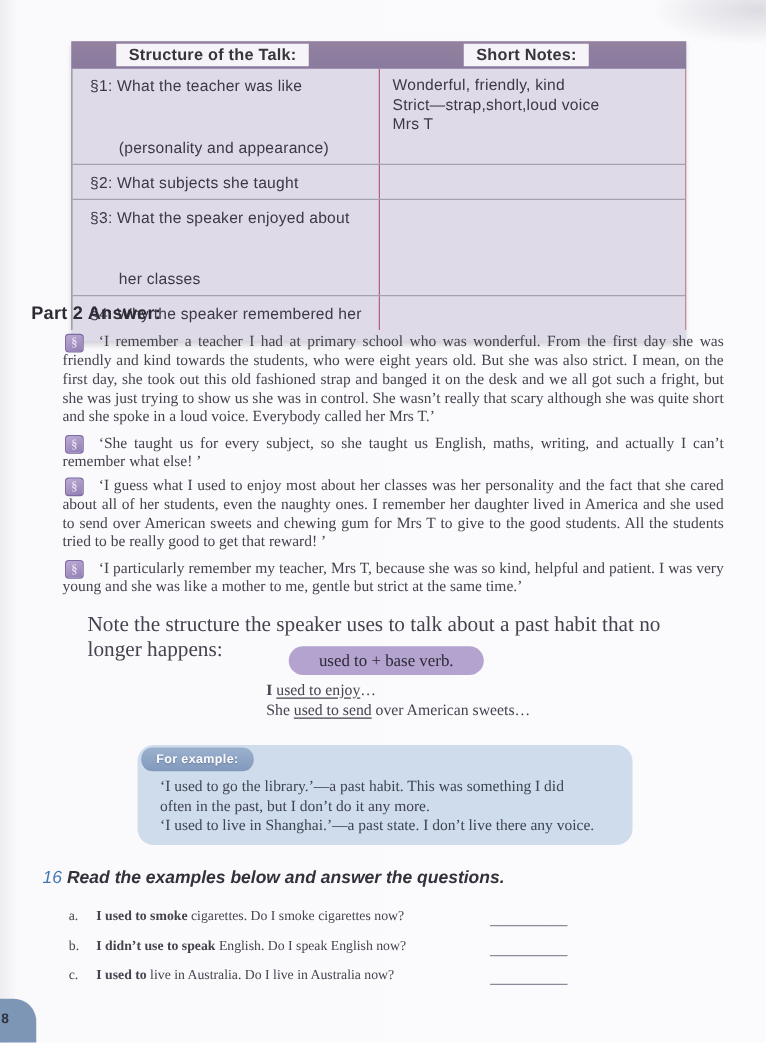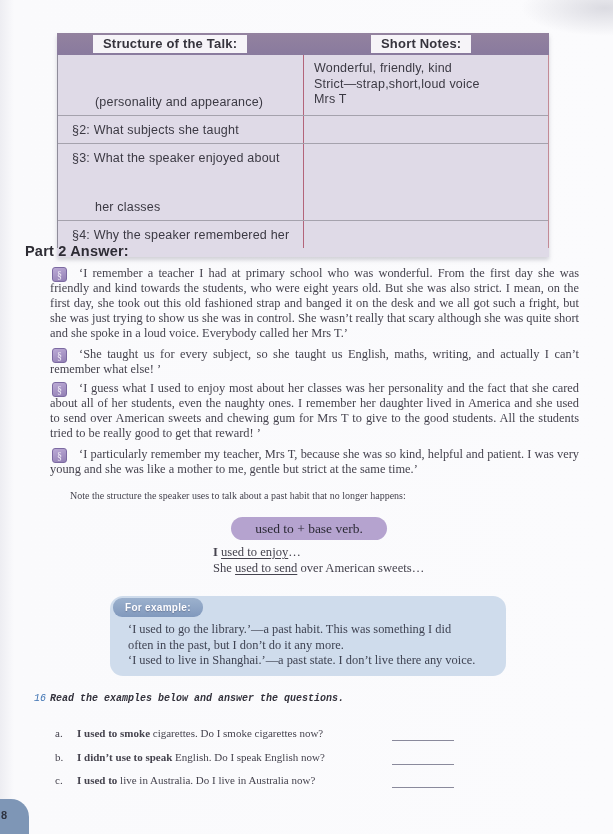--- a/index.html
+++ b/index.html
@@ -50,21 +50,21 @@
   }
   .p1{top:266px;} .p2{top:347px;} .p3{top:381px;} .p4{top:447px;}
   .pmark{
     position:absolute;left:2px;top:1px;width:13px;height:13px;text-indent:0;
     background:linear-gradient(160deg,#bcabd6,#927fb4);
     border:1px solid #7c6aa2;border-radius:3px;
     color:#f2eef8;font-family:"Liberation Serif",serif;font-size:10px;line-height:13px;text-align:center;
   }
   .note-line{
     position:absolute;left:70px;top:490px;width:480px;
-    font-family:"Liberation Serif",serif;font-size:10px;color:#45434e;
+    font-family:"Liberation Serif",serif;font-size:17px;color:#45434e;
   }
   .pill{
     position:absolute;left:231px;top:517px;width:156px;height:23px;
     background:#b5a3cf;border-radius:12px;
     font-family:"Liberation Serif",serif;font-weight:normal;font-size:13.5px;color:#2c2a36;
     text-align:center;line-height:23px;
   }
   .usage{position:absolute;left:213px;font-family:"Liberation Serif",serif;font-size:12.6px;color:#45434e;}
   .u1{top:545px;} .u2{top:561px;}
   .usage u{text-underline-offset:2px;}
@@ -80,22 +80,22 @@
     color:#fdfdff;font-weight:bold;font-size:10px;letter-spacing:.3px;
     text-shadow:0 1px 1px rgba(80,90,120,.5);
   }
   .ex-body{
     position:absolute;left:18px;top:26px;width:362px;
     font-family:"Liberation Serif",serif;font-size:12.4px;line-height:15.6px;color:#3f4352;
   }
   
   .ex16{
     position:absolute;left:34px;top:693px;
-    font-family:Liberation Mono, monospace;font-style:italic;font-weight:bold;
-    font-size:10px;color:#33323c;
+    font-family:Liberation Sans, sans-serif;font-style:italic;font-weight:bold;
+    font-size:14px;color:#33323c;
   }
   .ex16 .num{color:#4276b4;margin-right:4px;font-weight:normal;}
   .q-row{
     position:absolute;left:55px;width:540px;
     font-family:"Liberation Serif",serif;font-size:11px;color:#45434e;
   }
   .qa{top:727px;} .qb{top:751px;} .qc{top:774px;}
   .q-letter{display:inline-block;width:22px;}
   .q-blank{
     position:absolute;left:337px;top:13px;width:62px;
@@ -113,20 +113,21 @@
 <body>
 
 <div class="talk-table">
   <div class="tt-header">
     <div class="tt-label structure">Structure of the Talk:</div>
     <div class="tt-label notes">Short Notes:</div>
   </div>
   <div class="tt-body">
     <div class="tt-row">
       <div class="tt-cell-l">
+        <div>§1: What the teacher was like</div>
         <div class="tt-line2">(personality and appearance)</div>
       </div>
       <div class="tt-cell-r">
         <div>Wonderful, friendly, kind</div>
         <div>Strict—strap,short,loud voice</div>
         <div>Mrs T</div>
       </div>
     </div>
     <div class="tt-row">
       <div class="tt-cell-l">

